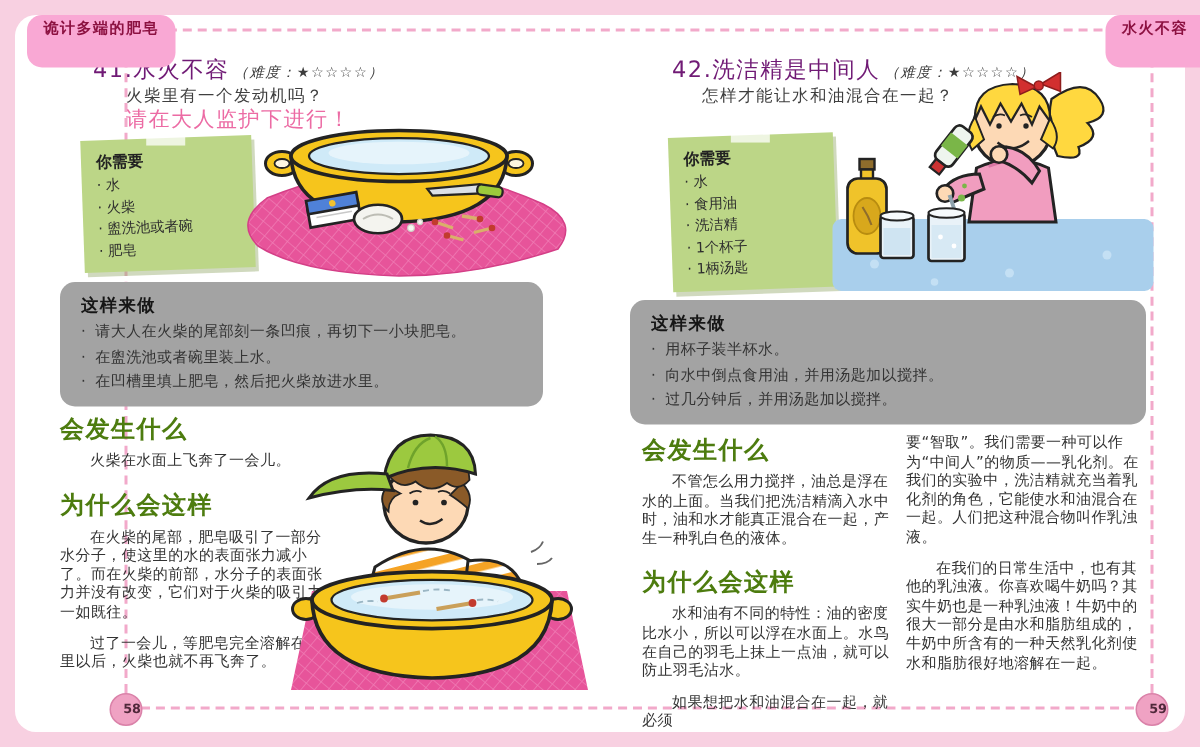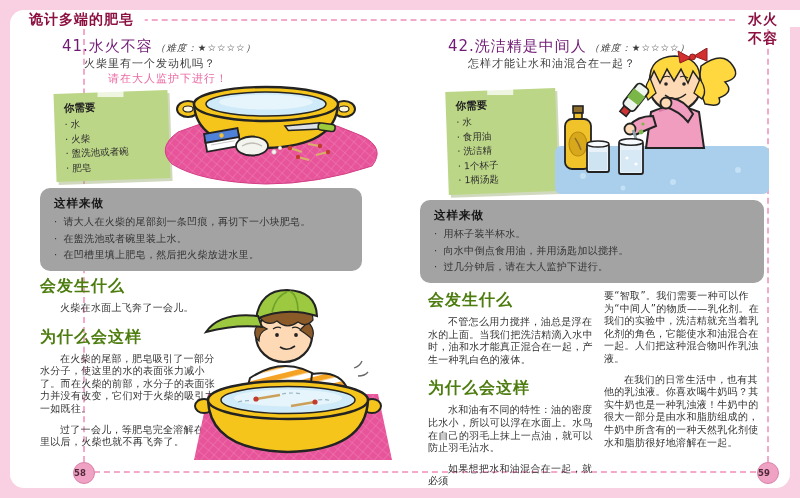--- a/index.html
+++ b/index.html
@@ -15,44 +15,44 @@
   }
   
   .dash-h{position:absolute;border-top:2px dashed #f2a9ca;height:0;z-index:1;}
   .dash-v{position:absolute;border-left:2px dashed #f2a9ca;width:0;z-index:1;}
   #dash-top{left:92px;top:19px;width:643px;}
   #dash-bottom{left:94px;top:471px;width:662px;}
   #dash-left{left:83px;top:29px;height:433px;}
   #dash-right{left:767px;top:29px;height:433px;}
   
   .tab{
-    position:absolute;top:10px;height:17px;line-height:19px;
-    background:#ffffff;color:#8c1141;font-size:14px;font-weight:bold;
+    position:absolute;top:10px;height:35px;line-height:19px;
+    background:#f9a8d4;color:#8c1141;font-size:10px;font-weight:bold;
     letter-spacing:1px;padding:0 11px;z-index:3;
   }
   #tab-left{left:18px;border-radius:10px;}
   #tab-right{left:737px;width:44px;border-radius:10px 0 0 10px;padding-right:14px;}
   
   .pagenum{
     position:absolute;top:462px;width:20px;height:20px;border-radius:50%;
     background:#efa2c3;border:1px solid #da82a9;color:#50283a;
-    font-size:8.5px;font-weight:bold;text-align:left;line-height:20px;z-index:4;
+    font-size:8.5px;font-weight:bold;text-align:right;line-height:20px;z-index:4;
   }
   #pagenum-left{left:73px;}
   #pagenum-right{left:757px;}
   
   .exp-title{position:absolute;white-space:nowrap;z-index:2;}
   .exp-title .num,.exp-title .ttl{
     color:#701a75;font-weight:normal;font-size:15px;letter-spacing:1px;
   }
   .exp-title .diff{
     color:#3c3c3c;font-size:9.5px;letter-spacing:1px;margin-left:3px;font-style:italic;
   }
   .question{position:absolute;font-size:11px;color:#3f3f3f;letter-spacing:1px;z-index:2;}
-  .warning{position:absolute;font-size:11px;color:#ec6ba4;letter-spacing:1px;z-index:2;margin-left:24px;}
+  .warning{position:absolute;font-size:14px;color:#ec6ba4;letter-spacing:1px;z-index:2;}
   
   .sticky{
     position:absolute;background:#bcd687;z-index:2;
     box-shadow:2px 3px 0 rgba(150,170,110,.45);
     transform:rotate(-2deg);padding:8px 8px 6px 10px;
   }
   .sticky:before{
     content:"";position:absolute;left:50%;top:-4px;width:26px;height:9px;
     margin-left:-13px;background:rgba(255,255,255,.75);transform:rotate(2deg);
   }
@@ -291,21 +291,21 @@
     <circle cx="74" cy="110" r="1.6" fill="#ffffff"></circle>
       <circle cx="83" cy="116" r="1.6" fill="#ffffff"></circle>
   </g>
 </svg>
 
 <div class="stepbox" style="left:420px;top:200px;width:316px;">
   <div class="step-head">这样来做</div>
   <ul>
     <li>用杯子装半杯水。</li>
     <li>向水中倒点食用油，并用汤匙加以搅拌。</li>
-    <li>过几分钟后，请在大人监护下进行。</li>
+    <li>过几分钟后，并用汤匙加以搅拌。</li>
   </ul>
 </div>
 
 <div class="textcol" style="left:428px;top:290px;width:166px;">
   <div class="sec-head">会发生什么</div>
   <p class="bodytext indent">不管怎么用力搅拌，油总是浮在水的上面。当我们把洗洁精滴入水中时，油和水才能真正混合在一起，产生一种乳白色的液体。</p>
   <div class="sec-head gap-above">为什么会这样</div>
   <p class="bodytext indent">水和油有不同的特性：油的密度比水小，所以可以浮在水面上。水鸟在自己的羽毛上抹上一点油，就可以防止羽毛沾水。</p>
   <p class="bodytext indent">如果想把水和油混合在一起，就必须</p>
 </div>

